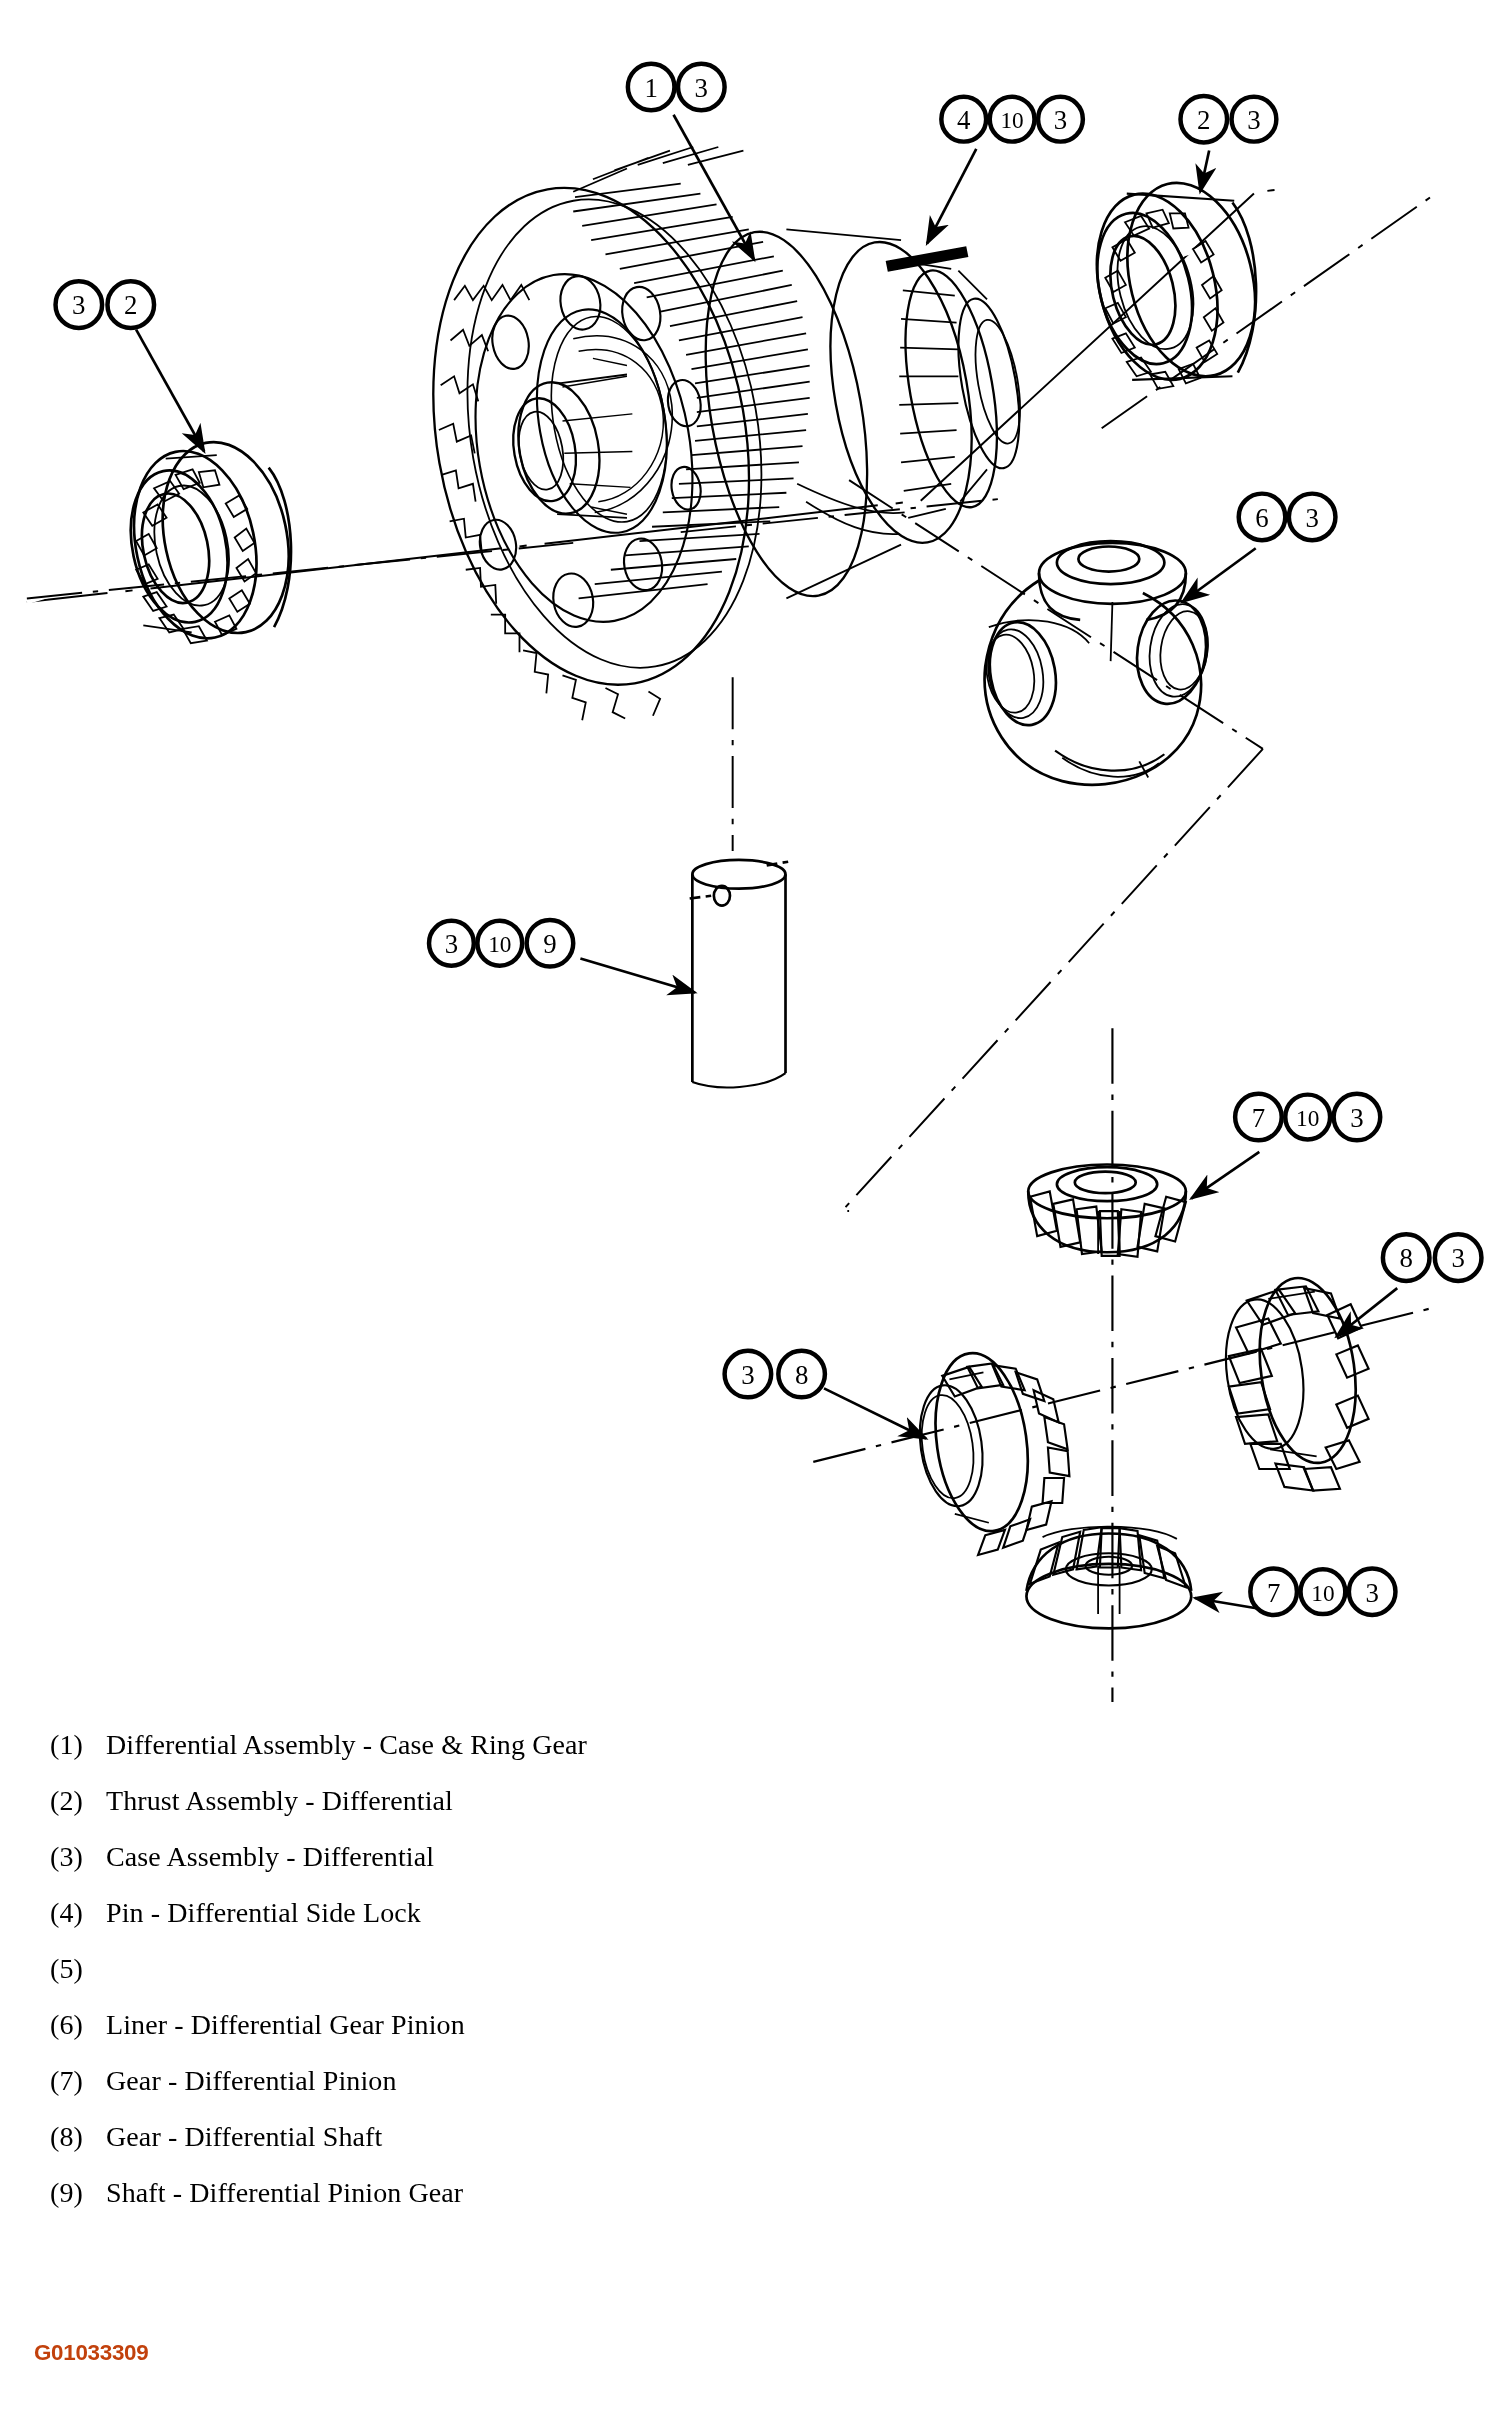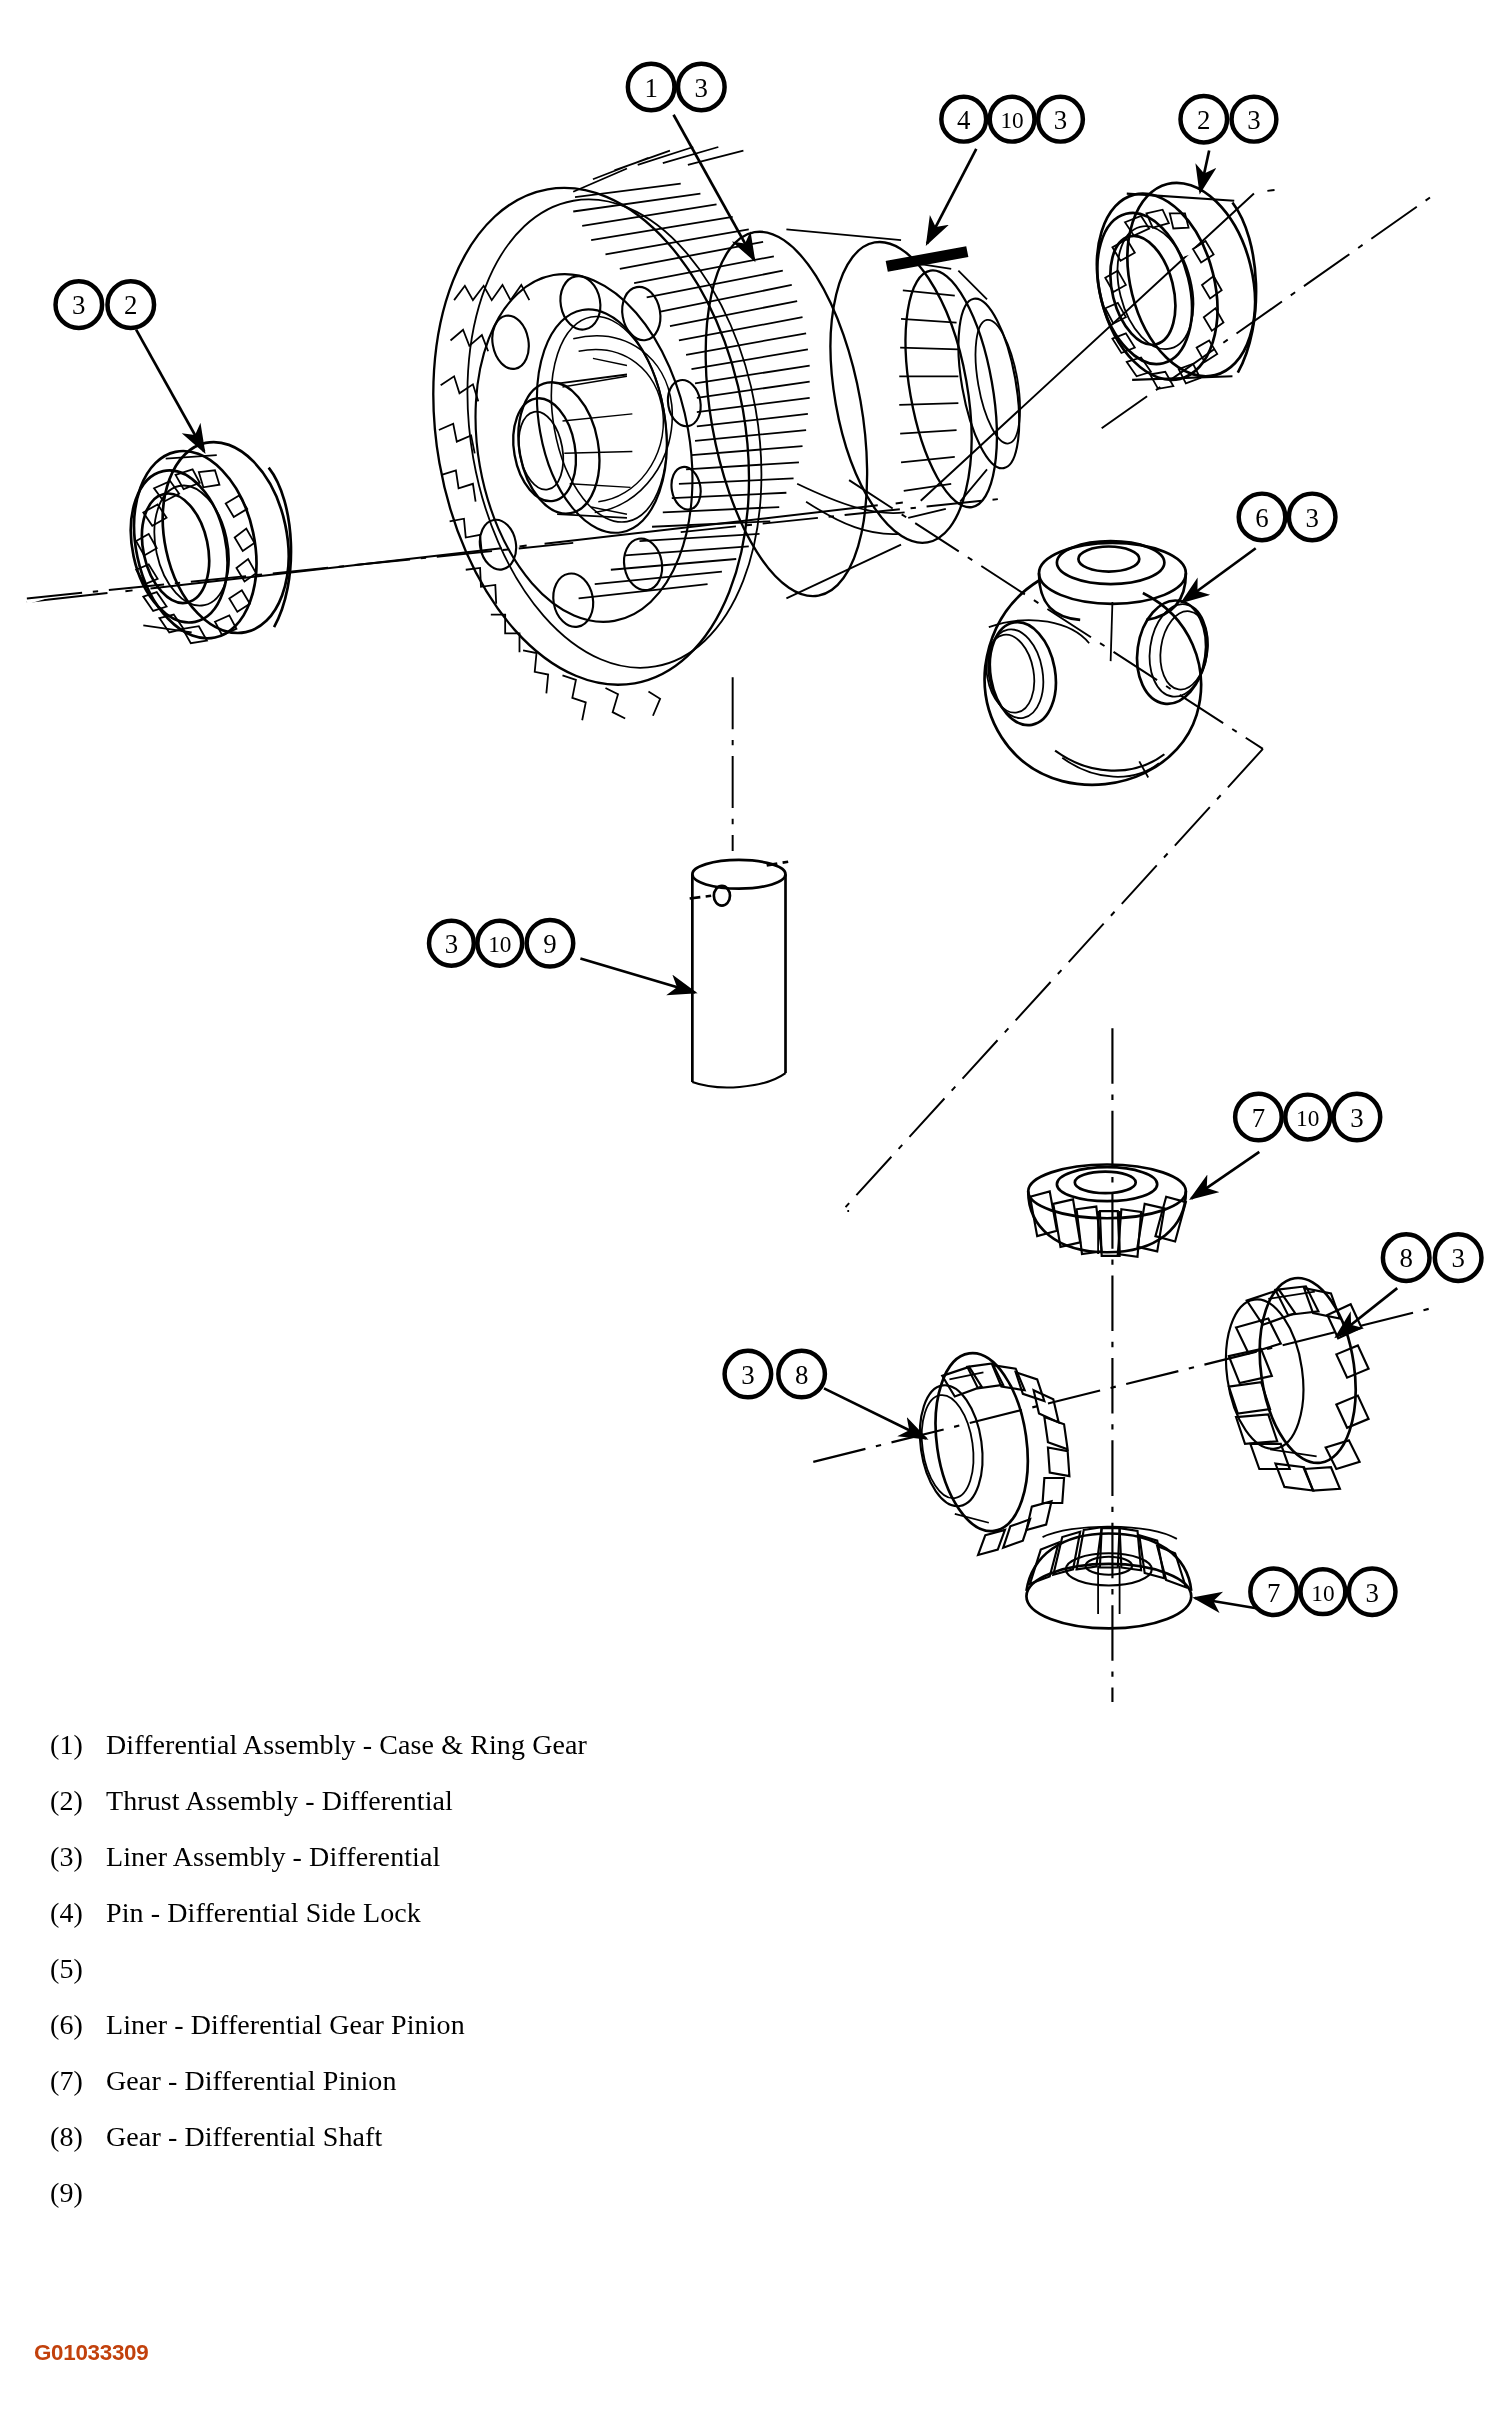--- a/index.html
+++ b/index.html
@@ -497,21 +497,21 @@
     <div class="legend-row">
       <span class="legend-idx">(1)</span>
       <span class="legend-label">Differential Assembly - Case &amp; Ring Gear</span>
     </div>
     <div class="legend-row">
       <span class="legend-idx">(2)</span>
       <span class="legend-label">Thrust Assembly - Differential</span>
     </div>
     <div class="legend-row">
       <span class="legend-idx">(3)</span>
-      <span class="legend-label">Liner Assembly - Differential</span>
+      <span class="legend-label">Case Assembly - Differential</span>
     </div>
     <div class="legend-row">
       <span class="legend-idx">(4)</span>
       <span class="legend-label">Pin - Differential Side Lock</span>
     </div>
     <div class="legend-row">
       <span class="legend-idx">(5)</span>
     </div>
     <div class="legend-row">
       <span class="legend-idx">(6)</span>
@@ -520,19 +520,20 @@
     <div class="legend-row">
       <span class="legend-idx">(7)</span>
       <span class="legend-label">Gear - Differential Pinion</span>
     </div>
     <div class="legend-row">
       <span class="legend-idx">(8)</span>
       <span class="legend-label">Gear - Differential Shaft</span>
     </div>
     <div class="legend-row">
       <span class="legend-idx">(9)</span>
+      <span class="legend-label">Shaft - Differential Pinion Gear</span>
     </div>
   </div>
 
   <div id="figure-id">G01033309</div>
 
 </div>
 
 
 </body></html>

